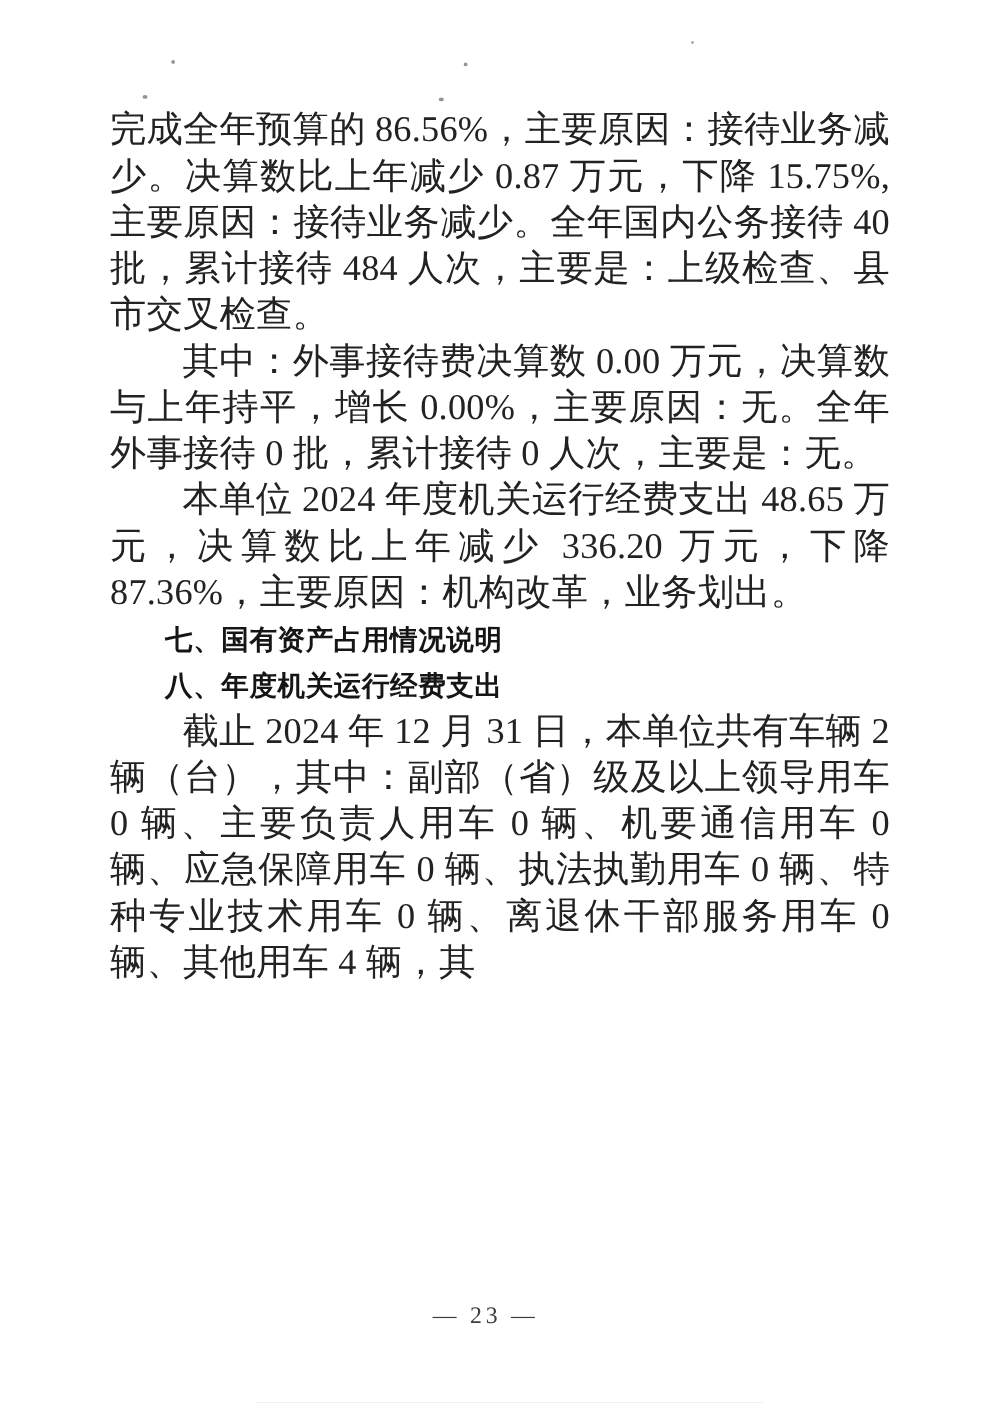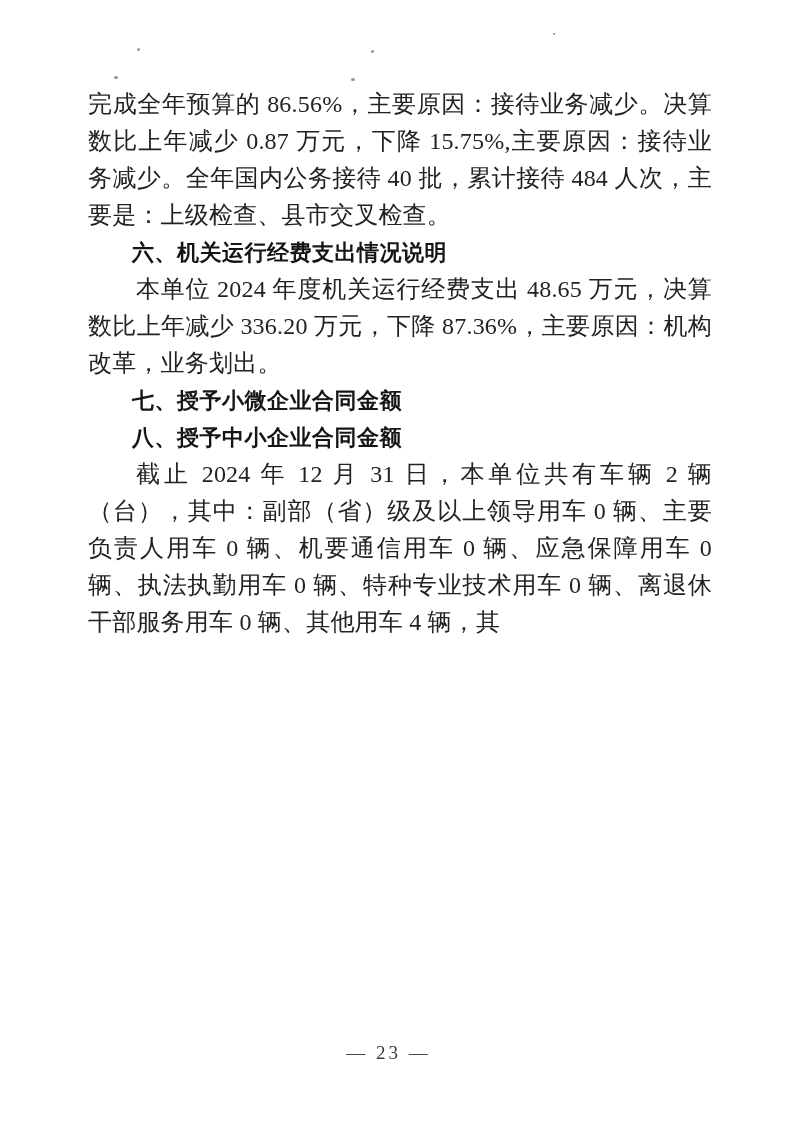--- a/index.html
+++ b/index.html
@@ -11,21 +11,21 @@
     overflow: hidden;
     font-family: "Liberation Serif", serif;
   }
   .content {
     position: absolute;
     left: 88px;
     top: 86px;
     width: 624px;
   }
   .para {
-    font-size: 24px;
+    font-size: 29px;
     line-height: 37px;
     margin: 0;
     color: #222222;
     text-align: justify;
     letter-spacing: 0.2px;
   }
   .para.indent { text-indent: 2em; }
   .heading {
     font-family: "Liberation Sans", sans-serif;
     font-weight: 700;
@@ -69,29 +69,29 @@
   <div class="speck s1"></div>
   <div class="speck s2"></div>
   <div class="speck s3"></div>
   <div class="speck s4"></div>
   <div class="speck s5"></div>
 
   <div class="content">
 
     <p class="para">完成全年预算的 86.56%，主要原因：接待业务减少。决算数比上年减少 0.87 万元，下降 15.75%,主要原因：接待业务减少。全年国内公务接待 40 批，累计接待 484 人次，主要是：上级检查、县市交叉检查。</p>
 
+    <p class="para indent">其中：外事接待费决算数 0.00 万元，决算数与上年持平，增长 0.00%，主要原因：无。全年外事接待 0 批，累计接待 0 人次，主要是：无。</p>
 
-    <h2 class="heading">六、机关运行经费支出情况说明</h2>
 
     <p class="para indent">本单位 2024 年度机关运行经费支出 48.65 万元，决算数比上年减少 336.20 万元，下降 87.36%，主要原因：机构改革，业务划出。</p>
 
-    <h2 class="heading">七、授予小微企业合同金额</h2>
+    <h2 class="heading">七、国有资产占用情况说明</h2>
 
 
-    <h2 class="heading">八、授予中小企业合同金额</h2>
+    <h2 class="heading">八、年度机关运行经费支出</h2>
 
     <p class="para indent">截止 2024 年 12 月 31 日，本单位共有车辆 2 辆（台），其中：副部（省）级及以上领导用车 0 辆、主要负责人用车 0 辆、机要通信用车 0 辆、应急保障用车 0 辆、执法执勤用车 0 辆、特种专业技术用车 0 辆、离退休干部服务用车 0 辆、其他用车 4 辆，其</p>
 
   </div>
 
   <div class="footer">
     <span>— 23 —</span>
   </div>
 
 </div>

